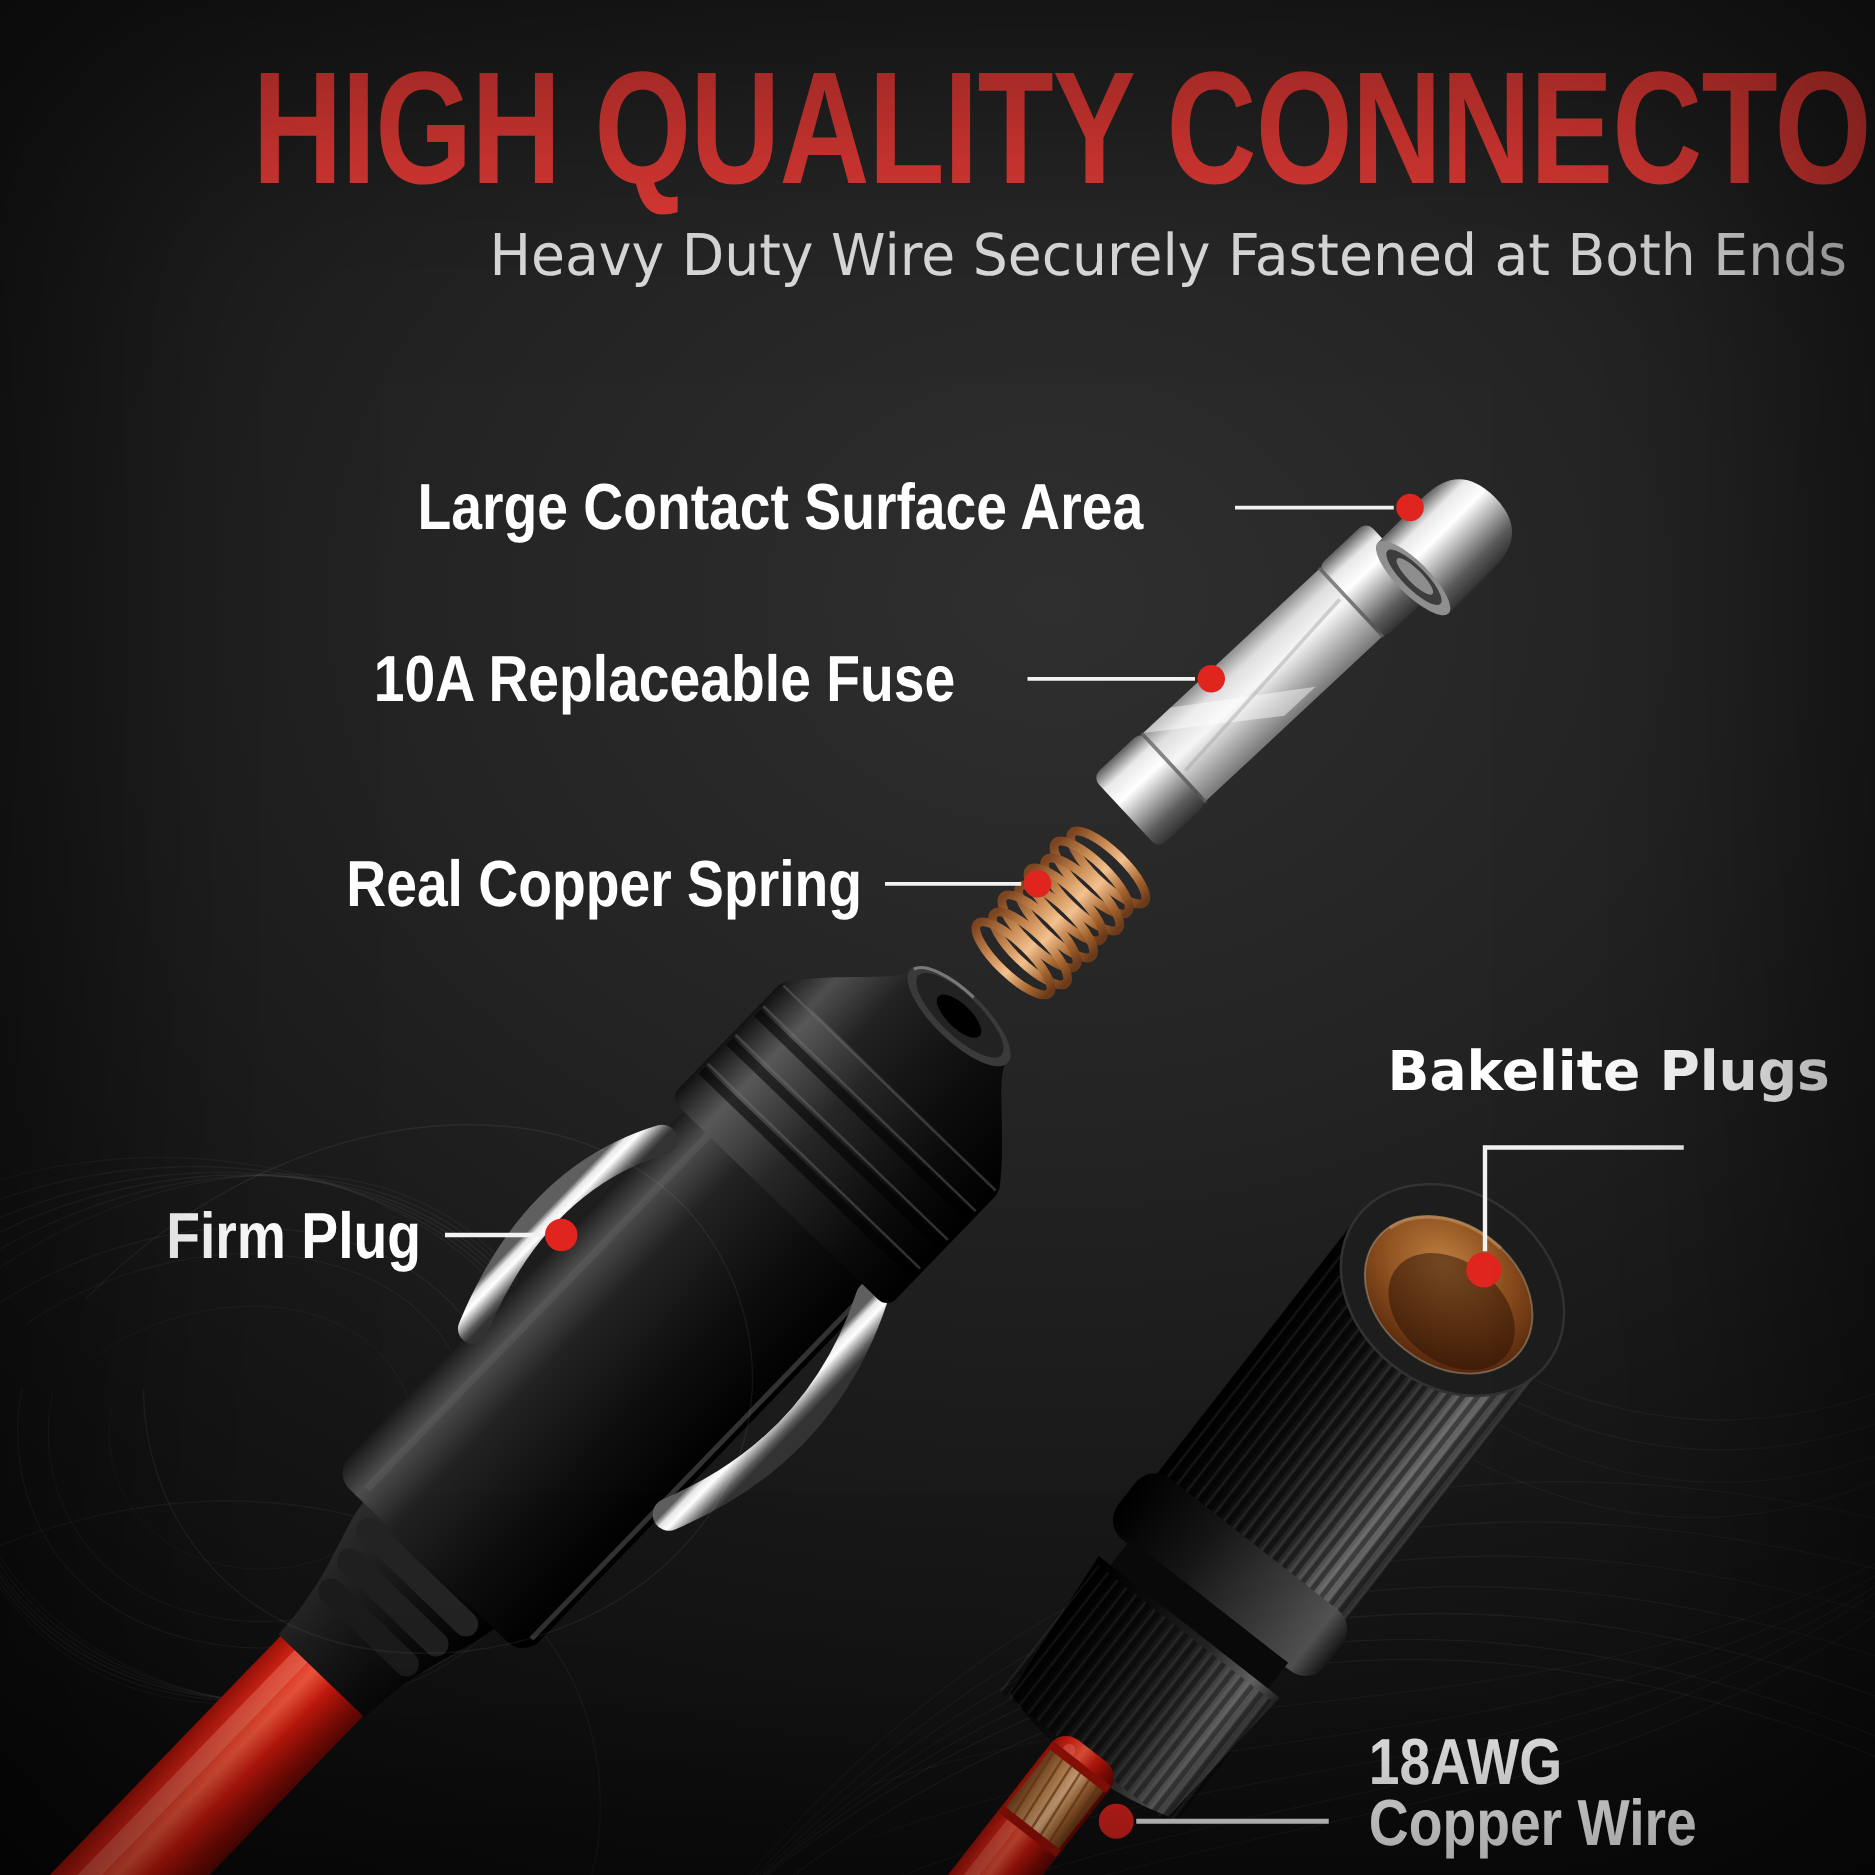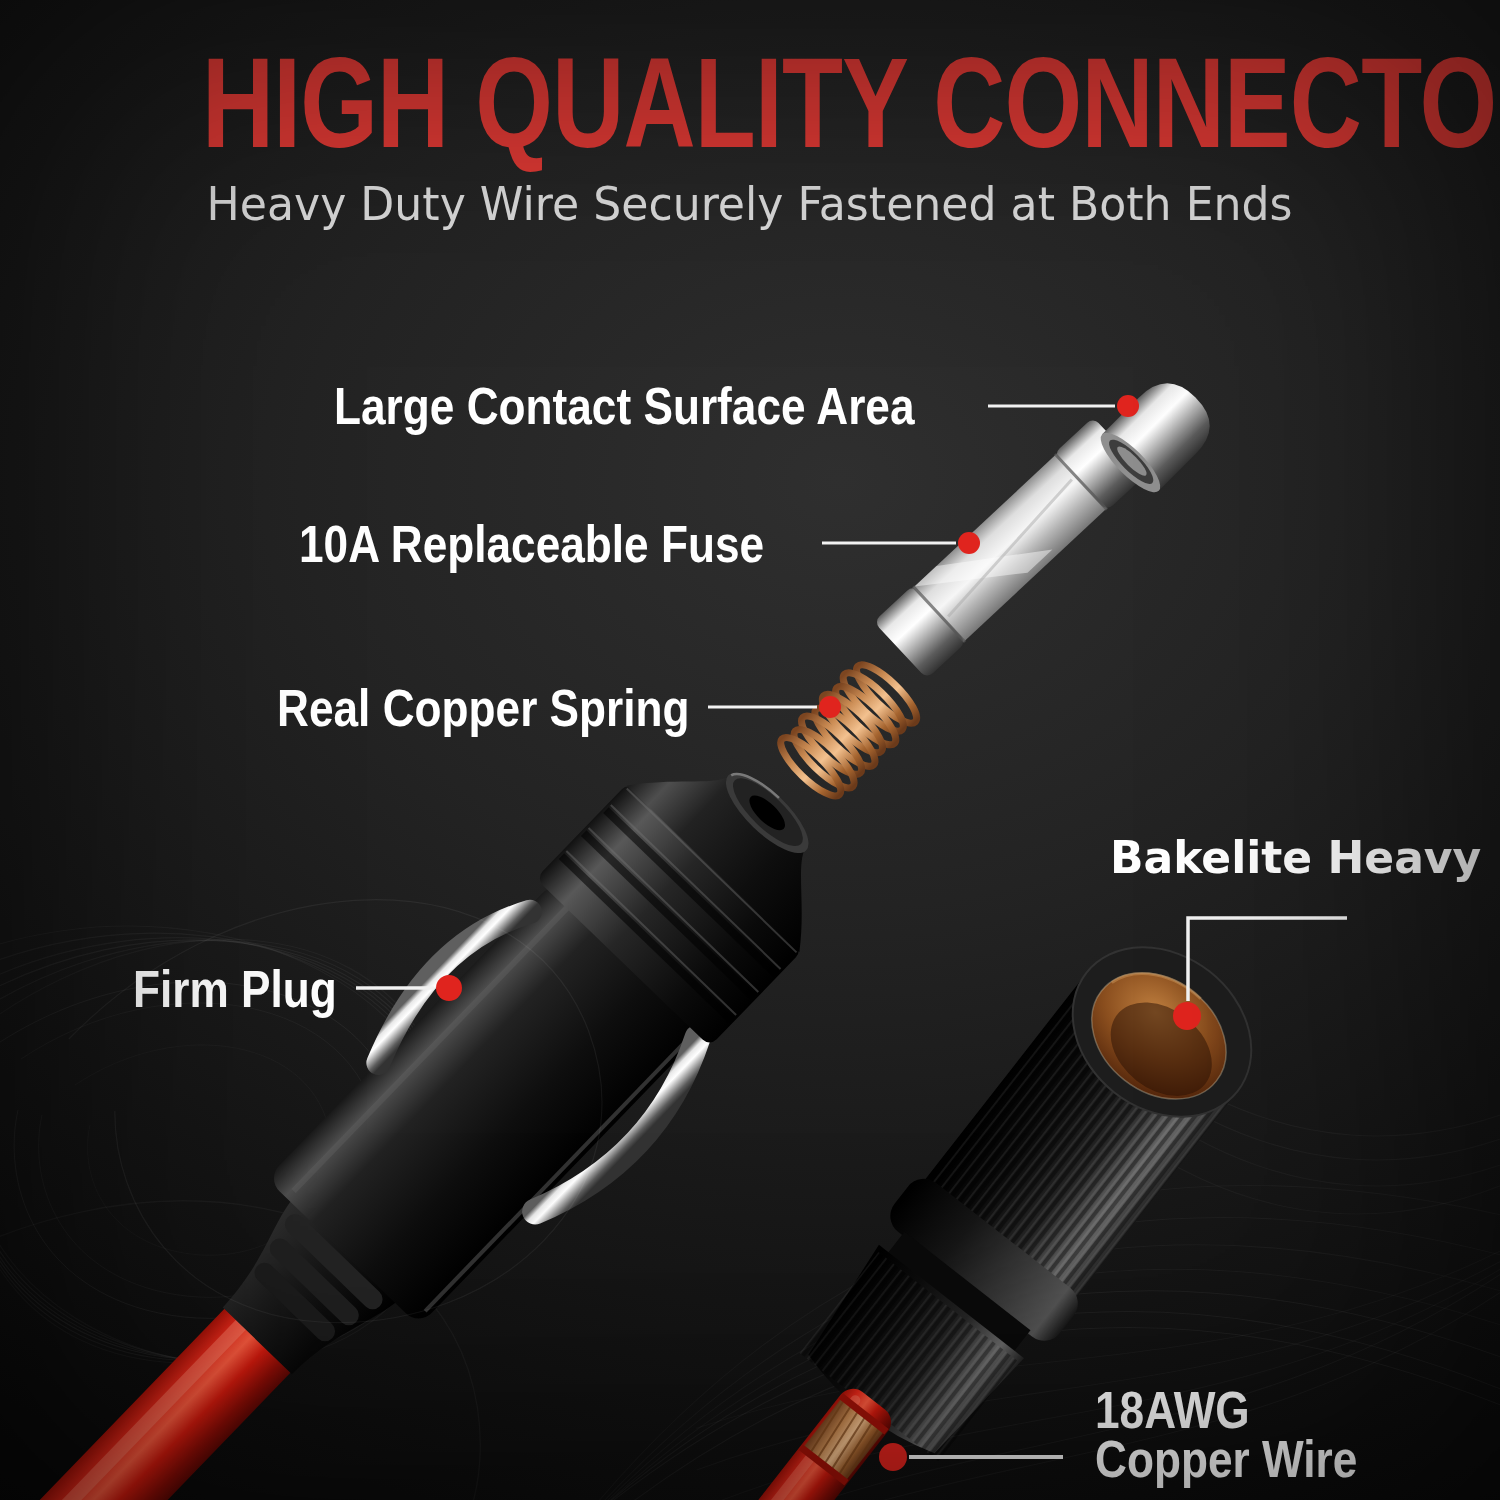--- a/index.html
+++ b/index.html
@@ -12,21 +12,21 @@
     content:"";position:absolute;inset:0;pointer-events:none;
     box-shadow:inset 0 0 260px 60px rgba(0,0,0,.5);
   }
   .page-title{
     position:absolute;top:39px;left:0;width:1500px;text-align:center;
     font-weight:700;font-size:128px;line-height:1;color:#DE3934;
     letter-spacing:-1px;white-space:nowrap;
   }
   .page-title .squeeze{display:inline-block;transform:scaleX(.78);transform-origin:50% 50%;}
   .page-subtitle{
-    position:absolute;top:181px;left:0;width:1500px;text-align:center;
+    position:absolute;top:181px;left:0;width:1500px;text-align:right;
     font-family:"DejaVu Sans", sans-serif;font-weight:400;font-size:46px;line-height:1;
     color:#dcdcdc;white-space:nowrap;
   }
   .page-subtitle .squeeze{display:inline-block;transform:scaleX(.96);transform-origin:50% 50%;}
   .label{
     position:absolute;color:#ffffff;font-weight:700;font-size:52px;line-height:1;
     white-space:nowrap;transform:scaleX(.85);transform-origin:0 50%;
   }
   .lbl-lcs{left:334px;top:380px;}
   .lbl-fuse{left:299px;top:518px;}
@@ -266,19 +266,19 @@
     <span class="squeeze">HIGH QUALITY CONNECTORS</span>
   </div>
   <div class="page-subtitle">
     <span class="squeeze">Heavy Duty Wire Securely Fastened at Both Ends</span>
   </div>
 
   <div class="label lbl-lcs">Large Contact Surface Area</div>
   <div class="label lbl-fuse">10A Replaceable Fuse</div>
   <div class="label lbl-spring">Real Copper Spring</div>
   <div class="label lbl-firm">Firm Plug</div>
-  <div class="label lbl-bakelite">Bakelite Heavy</div>
+  <div class="label lbl-bakelite">Bakelite Plugs</div>
   <div class="label lbl-awg">
     <div>18AWG</div>
     <div>Copper Wire</div>
   </div>
 
 </div>
 
 </body></html>

